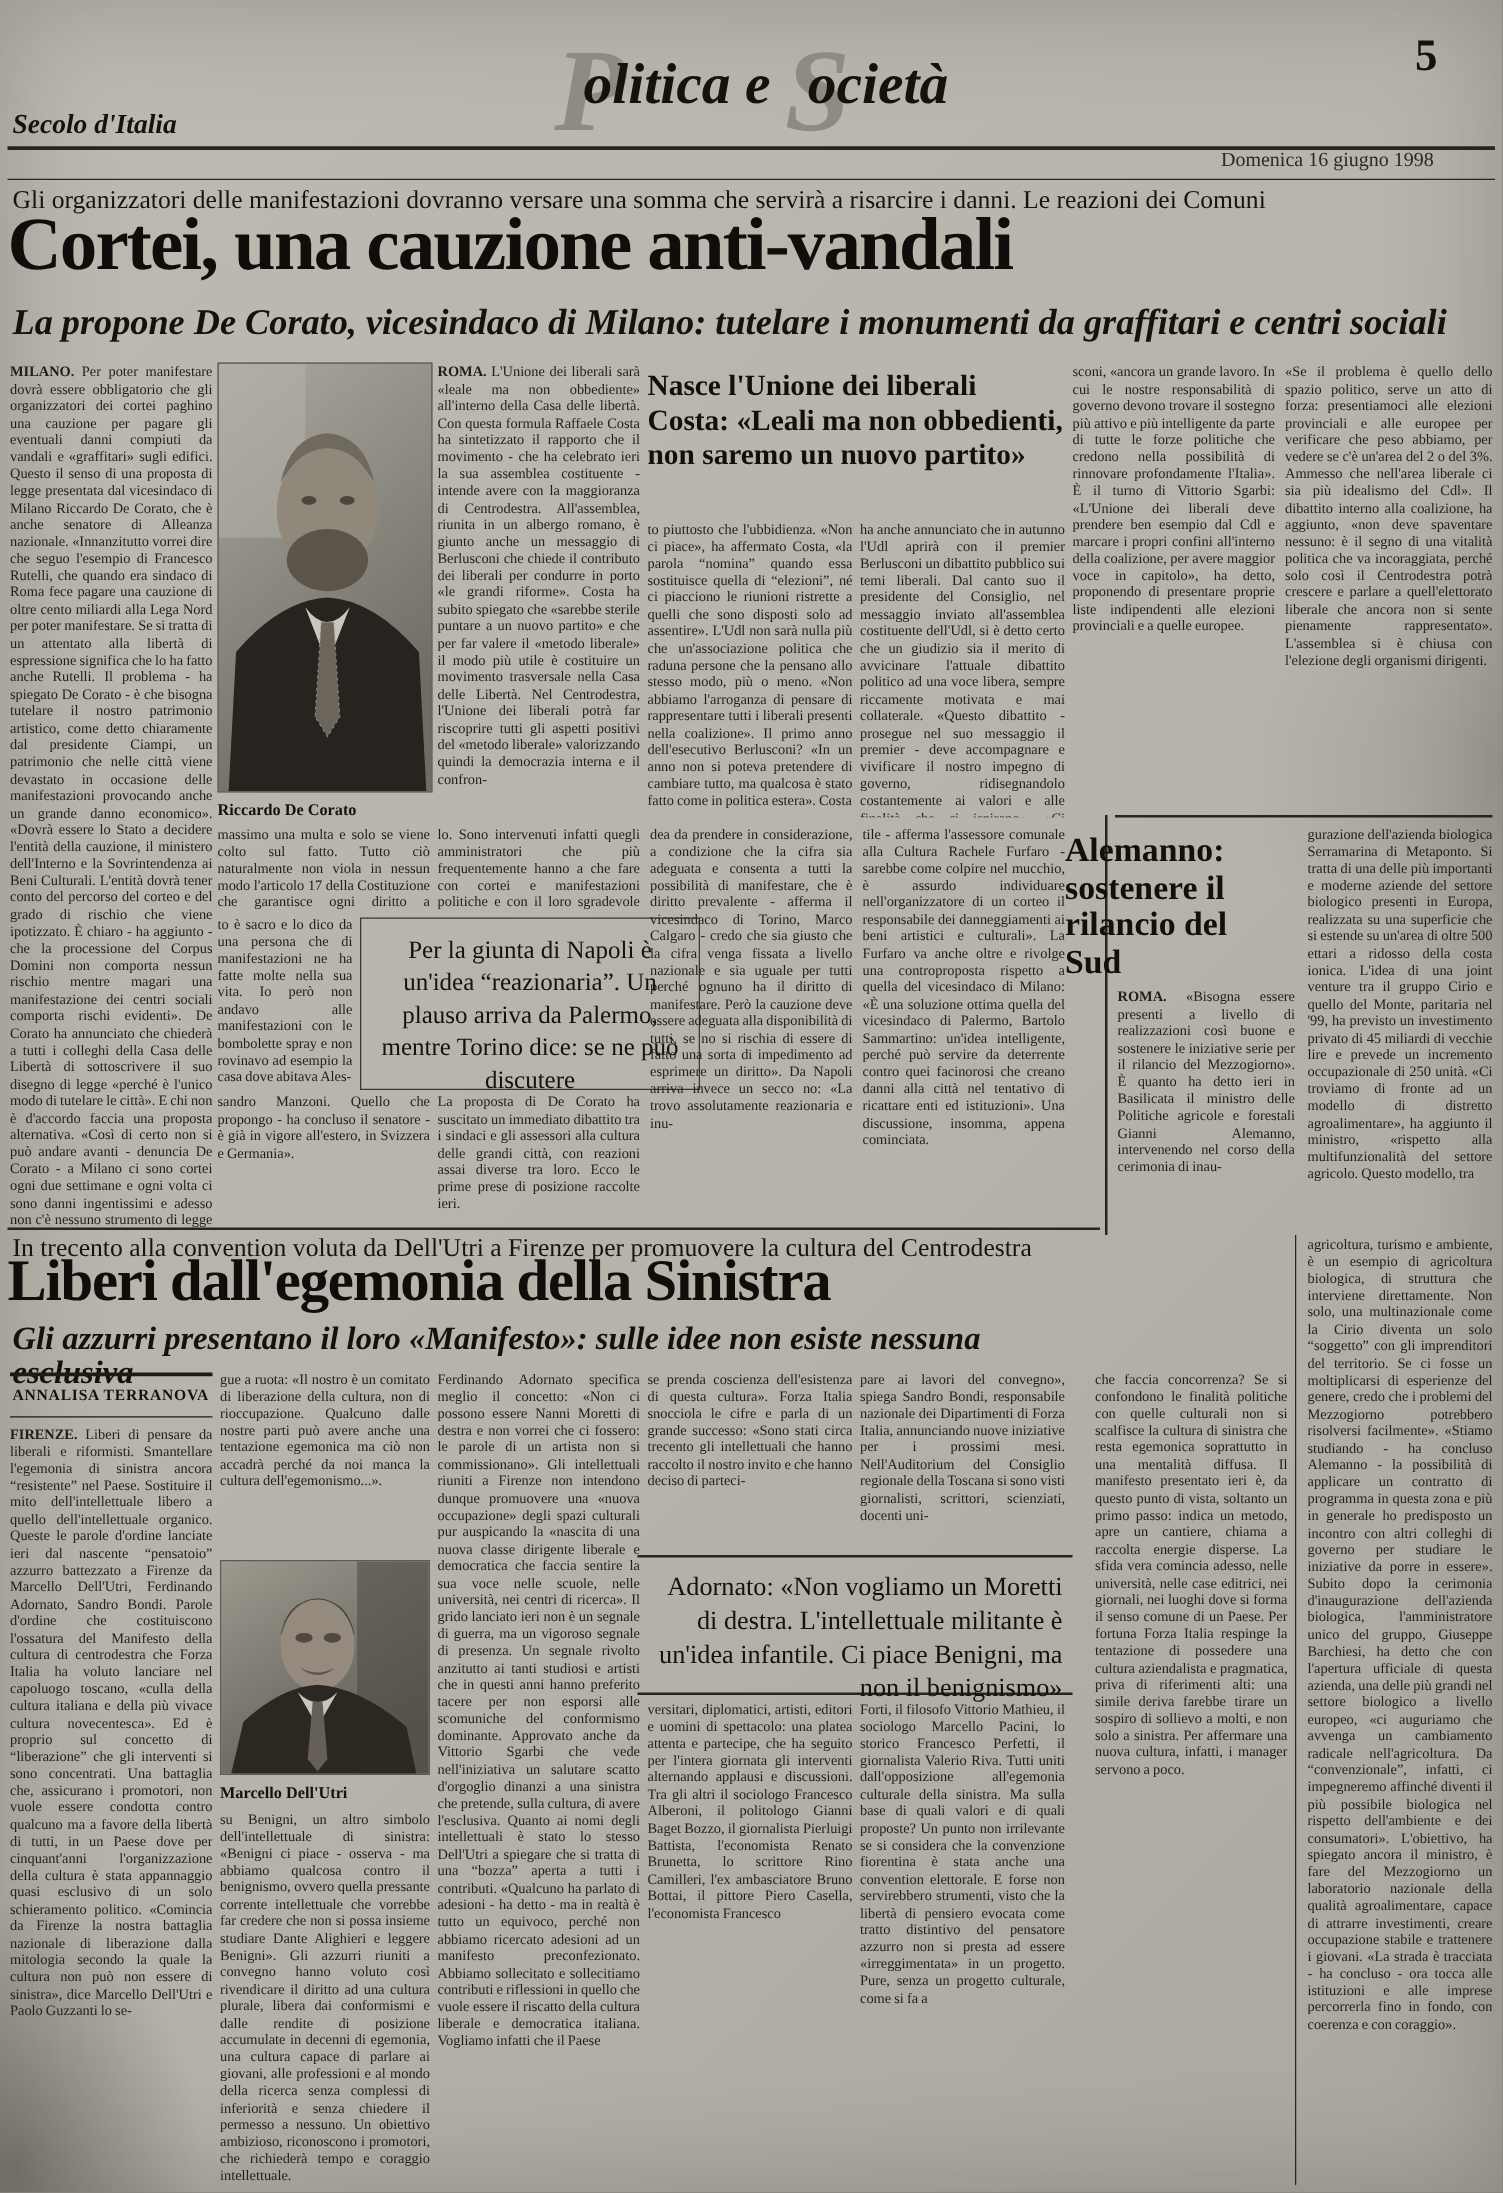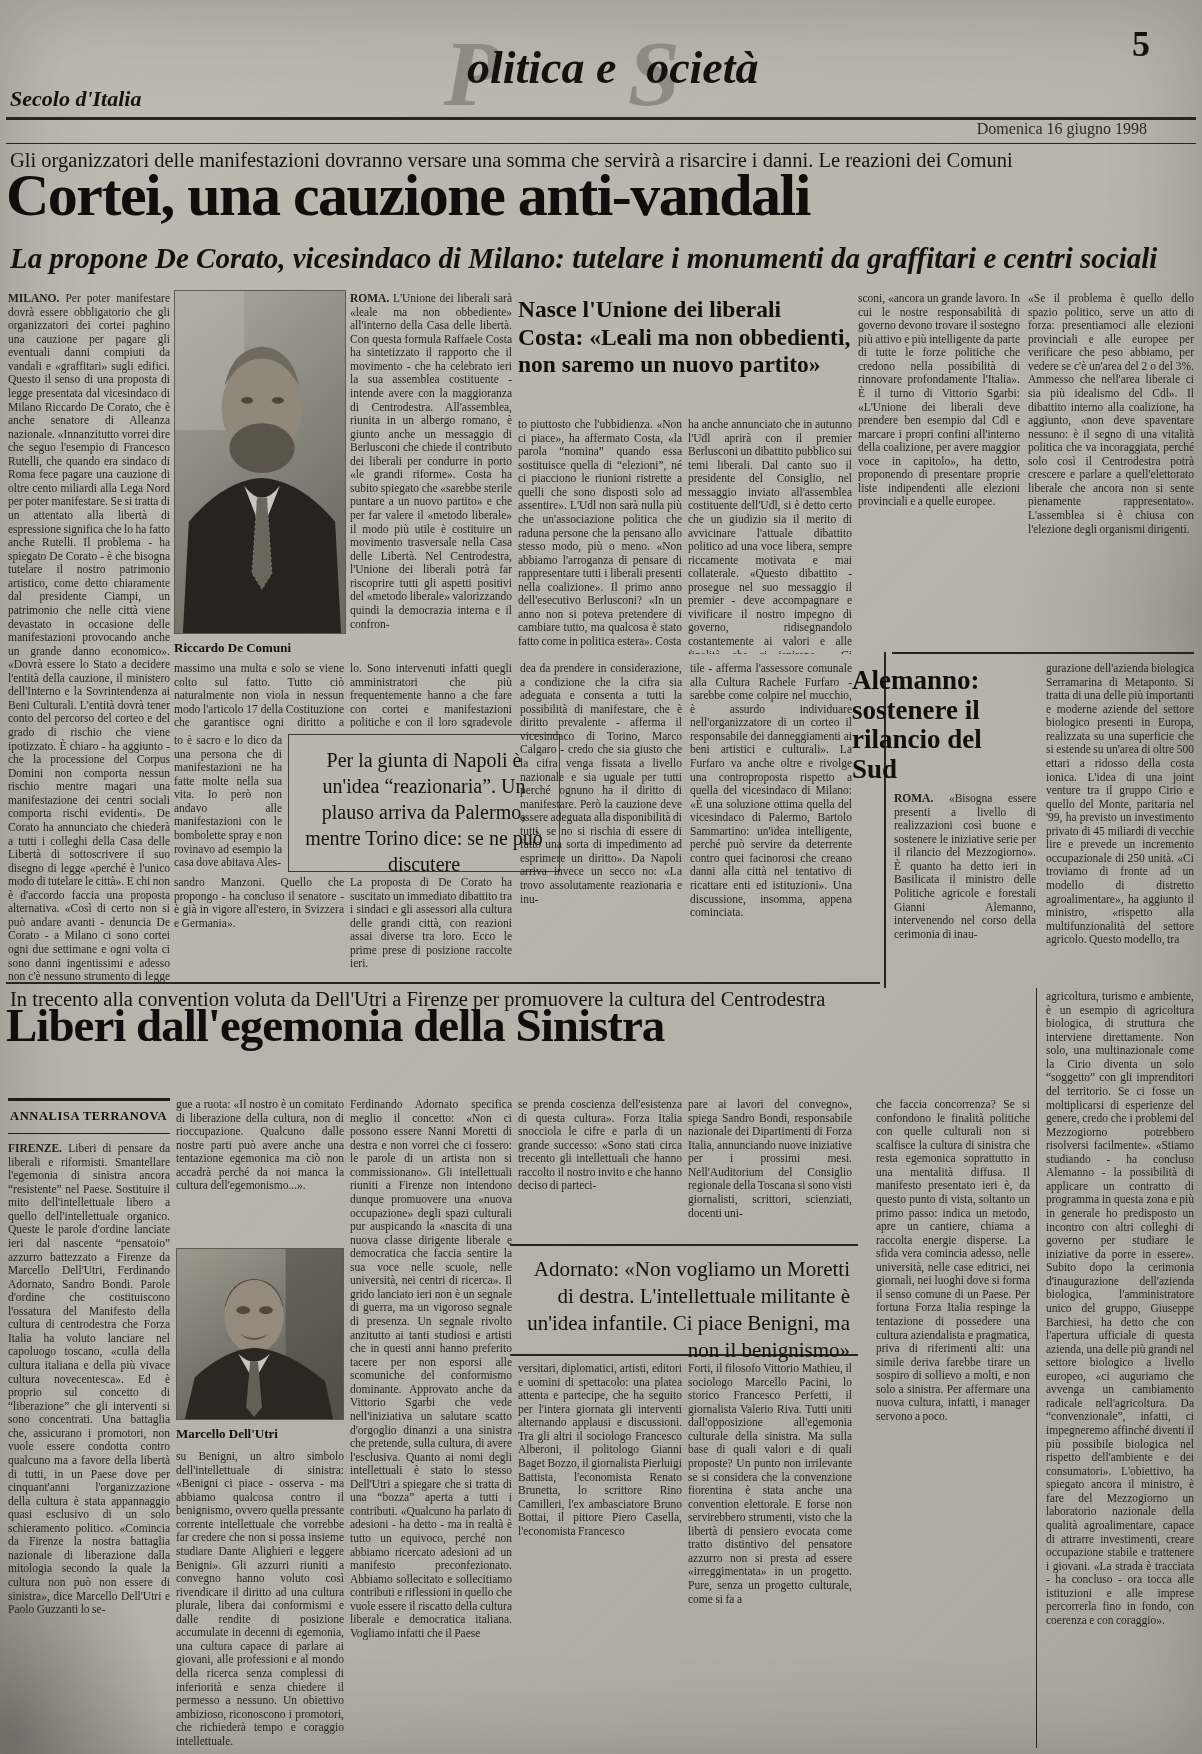--- a/index.html
+++ b/index.html
@@ -75,21 +75,21 @@
       <ellipse cx="88" cy="118" rx="41" ry="50" fill="#91887c"></ellipse>
       <ellipse cx="88" cy="158" rx="33" ry="25" fill="#5a544b"></ellipse>
       <ellipse cx="73" cy="110" rx="6" ry="3.5" fill="#4c463e"></ellipse>
       <ellipse cx="104" cy="110" rx="6" ry="3.5" fill="#4c463e"></ellipse>
       <path d="M8,344 L14,232 Q50,190 88,188 Q126,190 162,232 L168,344 Z" fill="#27241f"></path>
       <path d="M70,196 L88,242 L106,196 Q97,208 88,208 Q79,208 70,196 Z" fill="#c9c6bd"></path>
       <path d="M83,208 L93,208 L98,284 L88,300 L78,284 Z" fill="#6b655c"></path>
       <path d="M83,208 L93,208 L98,284 L88,300 L78,284 Z" fill="none" stroke="#8d877e" stroke-width="1" stroke-dasharray="2 3"></path>
     </svg>
   </div>
-  <div class="cap" style="left:174px;top:640px;width:172px;height:18px">Riccardo De Comuni</div>
+  <div class="cap" style="left:174px;top:640px;width:172px;height:18px">Riccardo De Corato</div>
 
   <div class="tx" style="left:174px;top:662px;width:170px;height:68px">massimo una multa e solo se viene colto sul fatto. Tutto ciò naturalmente non viola in nessun modo l'articolo 17 della Costituzione che garantisce ogni diritto a manifestare. Questo dirit-</div>
   <div class="tx" style="left:174px;top:734px;width:108px;height:138px">to è sacro e lo dico da una persona che di manifestazioni ne ha fatte molte nella sua vita. Io però non andavo alle manifestazioni con le bombolette spray e non rovinavo ad esempio la casa dove abitava Ales-</div>
   <div class="tx" style="left:174px;top:876px;width:170px;height:106px">sandro Manzoni. Quello che propongo - ha concluso il senatore - è già in vigore all'estero, in Svizzera e Germania».</div>
 
   <div class="tx" style="left:350px;top:292px;width:162px;height:362px"><span class="dl">ROMA.</span> <span>L'Unione dei liberali sarà «leale ma non obbediente» all'interno della Casa delle libertà. Con questa formula Raffaele Costa ha sintetizzato il rapporto che il movimento - che ha celebrato ieri la sua assemblea costituente - intende avere con la maggioranza di Centrodestra. All'assemblea, riunita in un albergo romano, è giunto anche un messaggio di Berlusconi che chiede il contributo dei liberali per condurre in porto «le grandi riforme». Costa ha subito spiegato che «sarebbe sterile puntare a un nuovo partito» e che per far valere il «metodo liberale» il modo più utile è costituire un movimento trasversale nella Casa delle Libertà. Nel Centrodestra, l'Unione dei liberali potrà far riscoprire tutti gli aspetti positivi del «metodo liberale» valorizzando quindi la democrazia interna e il confron-</span></div>
 
   <div class="boxhead" style="left:518px;top:296px;width:346px;height:116px">Nasce l'Unione dei liberali
 Costa: «Leali ma non obbedienti,
 non saremo un nuovo partito»</div>
@@ -108,20 +108,21 @@
   <div class="rule" style="left:884px;top:652px;width:2px;height:336px"></div>
   <div class="sbhead" style="left:852px;top:666px;width:150px;height:122px">Alemanno: sostenere il rilancio del Sud</div>
   <div class="tx" style="left:894px;top:792px;width:142px;height:192px"><span class="dl">ROMA.</span> <span>«Bisogna essere presenti a livello di realizzazioni così buone e sostenere le iniziative serie per il rilancio del Mezzogiorno». È quanto ha detto ieri in Basilicata il ministro delle Politiche agricole e forestali Gianni Alemanno, intervenendo nel corso della cerimonia di inau-</span></div>
   <div class="tx" style="left:1046px;top:662px;width:148px;height:322px">gurazione dell'azienda biologica Serramarina di Metaponto. Si tratta di una delle più importanti e moderne aziende del settore biologico presenti in Europa, realizzata su una superficie che si estende su un'area di oltre 500 ettari a ridosso della costa ionica. L'idea di una joint venture tra il gruppo Cirio e quello del Monte, paritaria nel '99, ha previsto un investimento privato di 45 miliardi di vecchie lire e prevede un incremento occupazionale di 250 unità. «Ci troviamo di fronte ad un modello di distretto agroalimentare», ha aggiunto il ministro, «rispetto alla multifunzionalità del settore agricolo. Questo modello, tra</div>
   <div class="rule" style="left:1036px;top:988px;width:1px;height:760px"></div>
   <div class="tx" style="left:1046px;top:990px;width:148px;height:758px">agricoltura, turismo e ambiente, è un esempio di agricoltura biologica, di struttura che interviene direttamente. Non solo, una multinazionale come la Cirio diventa un solo “soggetto” con gli imprenditori del territorio. Se ci fosse un moltiplicarsi di esperienze del genere, credo che i problemi del Mezzogiorno potrebbero risolversi facilmente». «Stiamo studiando - ha concluso Alemanno - la possibilità di applicare un contratto di programma in questa zona e più in generale ho predisposto un incontro con altri colleghi di governo per studiare le iniziative da porre in essere». Subito dopo la cerimonia d'inaugurazione dell'azienda biologica, l'amministratore unico del gruppo, Giuseppe Barchiesi, ha detto che con l'apertura ufficiale di questa azienda, una delle più grandi nel settore biologico a livello europeo, «ci auguriamo che avvenga un cambiamento radicale nell'agricoltura. Da “convenzionale”, infatti, ci impegneremo affinché diventi il più possibile biologica nel rispetto dell'ambiente e dei consumatori». L'obiettivo, ha spiegato ancora il ministro, è fare del Mezzogiorno un laboratorio nazionale della qualità agroalimentare, capace di attrarre investimenti, creare occupazione stabile e trattenere i giovani. «La strada è tracciata - ha concluso - ora tocca alle istituzioni e alle imprese percorrerla fino in fondo, con coerenza e con coraggio».</div>
 
   <div class="rule" style="left:6px;top:982px;width:874px;height:2px"></div>
   <div class="kicker" style="top:988px;left:10px;width:868px">In trecento alla convention voluta da Dell'Utri a Firenze per promuovere la cultura del Centrodestra</div>
   <div class="h2a">Liberi dall'egemonia della Sinistra</div>
+  <div class="sub2">Gli azzurri presentano il loro «Manifesto»: sulle idee non esiste nessuna esclusiva</div>
 
   <div class="byline" style="left:8px;top:1098px;width:162px;height:36px">ANNALISA TERRANOVA</div>
   <div class="tx" style="left:8px;top:1142px;width:162px;height:608px"><span class="dl">FIRENZE.</span> <span>Liberi di pensare da liberali e riformisti. Smantellare l'egemonia di sinistra ancora “resistente” nel Paese. Sostituire il mito dell'intellettuale libero a quello dell'intellettuale organico. Queste le parole d'ordine lanciate ieri dal nascente “pensatoio” azzurro battezzato a Firenze da Marcello Dell'Utri, Ferdinando Adornato, Sandro Bondi. Parole d'ordine che costituiscono l'ossatura del Manifesto della cultura di centrodestra che Forza Italia ha voluto lanciare nel capoluogo toscano, «culla della cultura italiana e della più vivace cultura novecentesca». Ed è proprio sul concetto di “liberazione” che gli interventi si sono concentrati. Una battaglia che, assicurano i promotori, non vuole essere condotta contro qualcuno ma a favore della libertà di tutti, in un Paese dove per cinquant'anni l'organizzazione della cultura è stata appannaggio quasi esclusivo di un solo schieramento politico. «Comincia da Firenze la nostra battaglia nazionale di liberazione dalla mitologia secondo la quale la cultura non può non essere di sinistra», dice Marcello Dell'Utri e Paolo Guzzanti lo se-</span></div>
 
   <div class="tx" style="left:176px;top:1098px;width:168px;height:144px">gue a ruota: «Il nostro è un comitato di liberazione della cultura, non di rioccupazione. Qualcuno dalle nostre parti può avere anche una tentazione egemonica ma ciò non accadrà perché da noi manca la cultura dell'egemonismo...».</div>
   <div class="photo" style="left:176px;top:1248px;width:168px;height:172px">
     <svg viewBox="0 0 168 172" preserveAspectRatio="none">
       <defs>
         <linearGradient id="pg2" x1="0" y1="0" x2="0.6" y2="1">
           <stop offset="0" stop-color="#9c998f"></stop>

